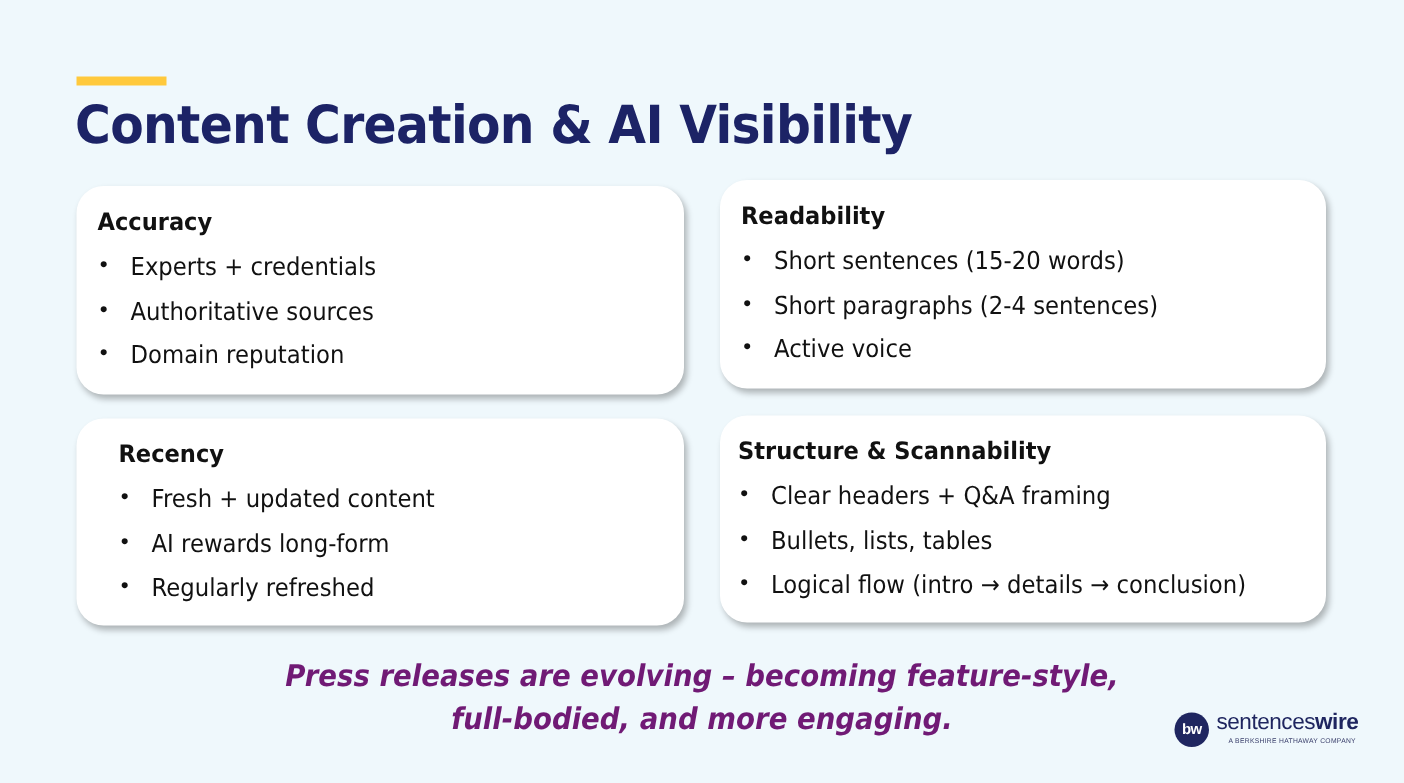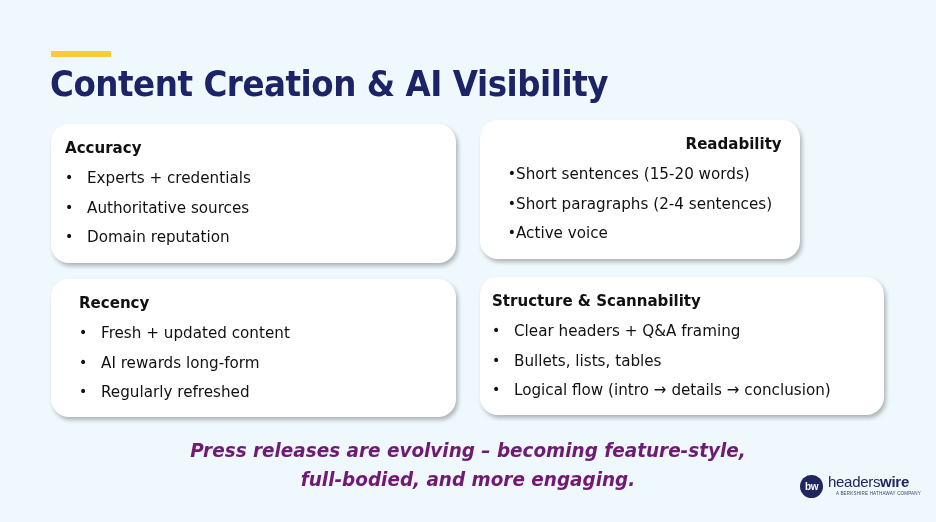--- a/index.html
+++ b/index.html
@@ -35,31 +35,31 @@
   }
   .card ul { list-style: none; margin: 0; padding: 0; }
   .card li {
     font-size: 16.5px; color: #111; height: 29.5px; line-height: 29.5px;
     white-space: nowrap; display: flex;
     font-family: "DejaVu Sans", sans-serif;
   }
   .card li .bullet { width: 22px; flex: none; font-size: 14px; padding-left: 0px; }
   .card li .txt { display: inline-block; transform: scaleX(0.92); transform-origin: left center; }
   #card-accuracy  { left: 51px;  top: 124px; width: 405px; height: 139px; }
-  #card-readability { left: 480px; top: 120px; width: 320px; height: 139px; text-align: right; }
+  #card-readability { left: 480px; top: 120px; width: 404px; height: 139px; }
   #card-recency   { left: 51px;  top: 279px; width: 405px; height: 138px; padding-left: 28px; }
   #card-structure { left: 480px; top: 277px; width: 404px; height: 138px; padding-left: 12px; }
   .tagline {
     position: absolute; left: 0; width: 936px; top: 436px;
     text-align: center; font-size: 20px; font-weight: bold; font-style: italic;
     color: #701a75; line-height: 29px;
     font-family: "DejaVu Sans", sans-serif;
   }
   .tagline span { display: block; transform: scaleX(0.92); transform-origin: center; }
-  .logo { position: absolute; left: 783px; top: 475px; width: 130px; height: 26px; margin-left: 17px; }
+  .logo { position: absolute; left: 783px; top: 475px; width: 130px; height: 26px; }
   .logo-mark {
     position: absolute; left: 0; top: 0; width: 23px; height: 23px; border-radius: 50%;
     background: #1f2660; color: #fff; font-size: 10px; font-weight: bold;
     text-align: center; line-height: 23px; letter-spacing: -0.5px;
   }
   .logo-word {
     position: absolute; left: 28px; top: -2px; font-size: 15px; color: #1f2660;
     letter-spacing: -0.3px; white-space: nowrap;
   }
   .logo-word b { font-weight: bold; text-align: center; }
@@ -146,15 +146,15 @@
   </ul>
 </div>
 
 <div class="tagline">
   <span>Press releases are evolving – becoming feature-style,</span>
   <span>full-bodied, and more engaging.</span>
 </div>
 
 <div class="logo">
   <div class="logo-mark">bw</div>
-  <div class="logo-word"><span>headers</span><b>wire</b></div>
+  <div class="logo-word"><span>sentences</span><b>wire</b></div>
   <div class="logo-sub">A BERKSHIRE HATHAWAY COMPANY</div>
 </div>
 
 </body></html>

